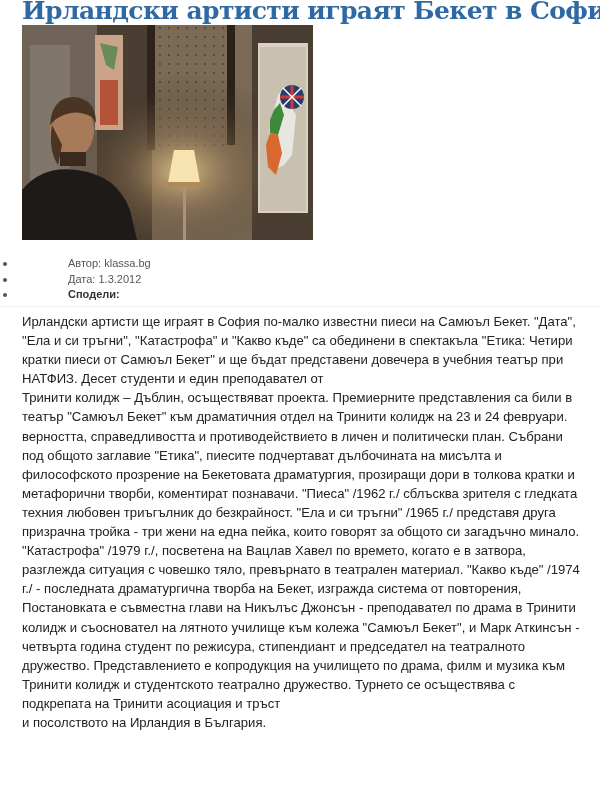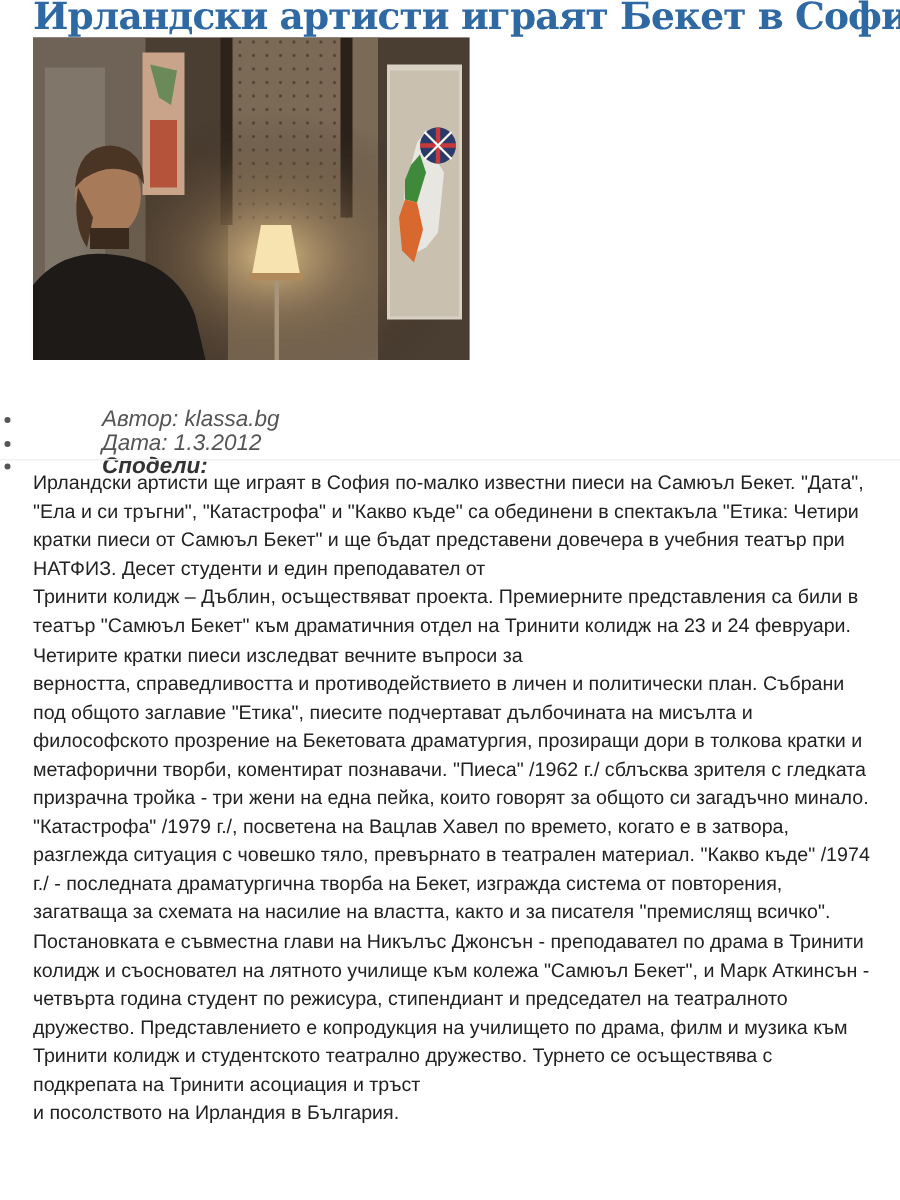--- a/index.html
+++ b/index.html
@@ -9,22 +9,22 @@
     font-family: "DejaVu Serif", "Liberation Serif", serif;
     font-weight: bold; font-size: 25px; letter-spacing: -0.6px;
     color: #2f69a3; white-space: nowrap;
   }
   .photo {
     position: absolute; left: 22px; top: 25px; width: 291px; height: 215px;
     overflow: hidden; background: #3a2f26;
   }
   .photo svg { display: block; }
   .meta {
-    position: absolute; left: 0; top: 272px; margin: 0; padding: 0; list-style: none;
-    font-size: 15px; color: #555; line-height: 15.5px; font-style: italic;
+    position: absolute; left: 0; top: 256px; margin: 0; padding: 0; list-style: none;
+    font-size: 11px; color: #555; line-height: 15.5px;
   }
   .meta li { position: relative; padding-left: 68px; height: 15.5px; }
   .meta li .bullet {
     position: absolute; left: 3px; top: 6px; width: 4px; height: 4px; border-radius: 50%; background: #555;
   }
   .meta li.share { color: #333; font-weight: bold; }
   .divider {
     position: absolute; left: 0; top: 306px; width: 600px; height: 1px; background: #f0f0f0;
   }
   .article {
@@ -104,30 +104,29 @@
 
 <div class="divider"></div>
 
 <div class="article">
   <div>Ирландски артисти ще играят в София по-малко известни пиеси на Самюъл Бекет. "Дата",</div>
   <div>"Ела и си тръгни", "Катастрофа" и "Какво къде" са обединени в спектакъла "Етика: Четири</div>
   <div>кратки пиеси от Самюъл Бекет" и ще бъдат представени довечера в учебния театър при</div>
   <div>НАТФИЗ. Десет студенти и един преподавател от</div>
   <div>Тринити колидж – Дъблин, осъществяват проекта. Премиерните представления са били в</div>
   <div>театър "Самюъл Бекет" към драматичния отдел на Тринити колидж на 23 и 24 февруари.</div>
-  <div>Четирите кратки пиеси изследват вечните въпроси за</div>
   <div>верността, справедливостта и противодействието в личен и политически план. Събрани</div>
   <div>под общото заглавие "Етика", пиесите подчертават дълбочината на мисълта и</div>
   <div>философското прозрение на Бекетовата драматургия, прозиращи дори в толкова кратки и</div>
   <div>метафорични творби, коментират познавачи. "Пиеса" /1962 г./ сблъсква зрителя с гледката</div>
+  <div>техния любовен триъгълник до безкрайност. "Ела и си тръгни" /1965 г./ представя друга</div>
   <div>призрачна тройка - три жени на една пейка, които говорят за общото си загадъчно минало.</div>
   <div>"Катастрофа" /1979 г./, посветена на Вацлав Хавел по времето, когато е в затвора,</div>
   <div>разглежда ситуация с човешко тяло, превърнато в театрален материал. "Какво къде" /1974</div>
   <div>г./ - последната драматургична творба на Бекет, изгражда система от повторения,</div>
-  <div>загатваща за схемата на насилие на властта, както и за писателя "премислящ всичко".</div>
   <div>Постановката е съвместна глави на Никълъс Джонсън - преподавател по драма в Тринити</div>
   <div>колидж и съосновател на лятното училище към колежа "Самюъл Бекет", и Марк Аткинсън -</div>
   <div>четвърта година студент по режисура, стипендиант и председател на театралното</div>
   <div>дружество. Представлението е копродукция на училището по драма, филм и музика към</div>
   <div>Тринити колидж и студентското театрално дружество. Турнето се осъществява с</div>
   <div>подкрепата на Тринити асоциация и тръст</div>
   <div>и посолството на Ирландия в България.</div>
 </div>
 
 </body></html>

